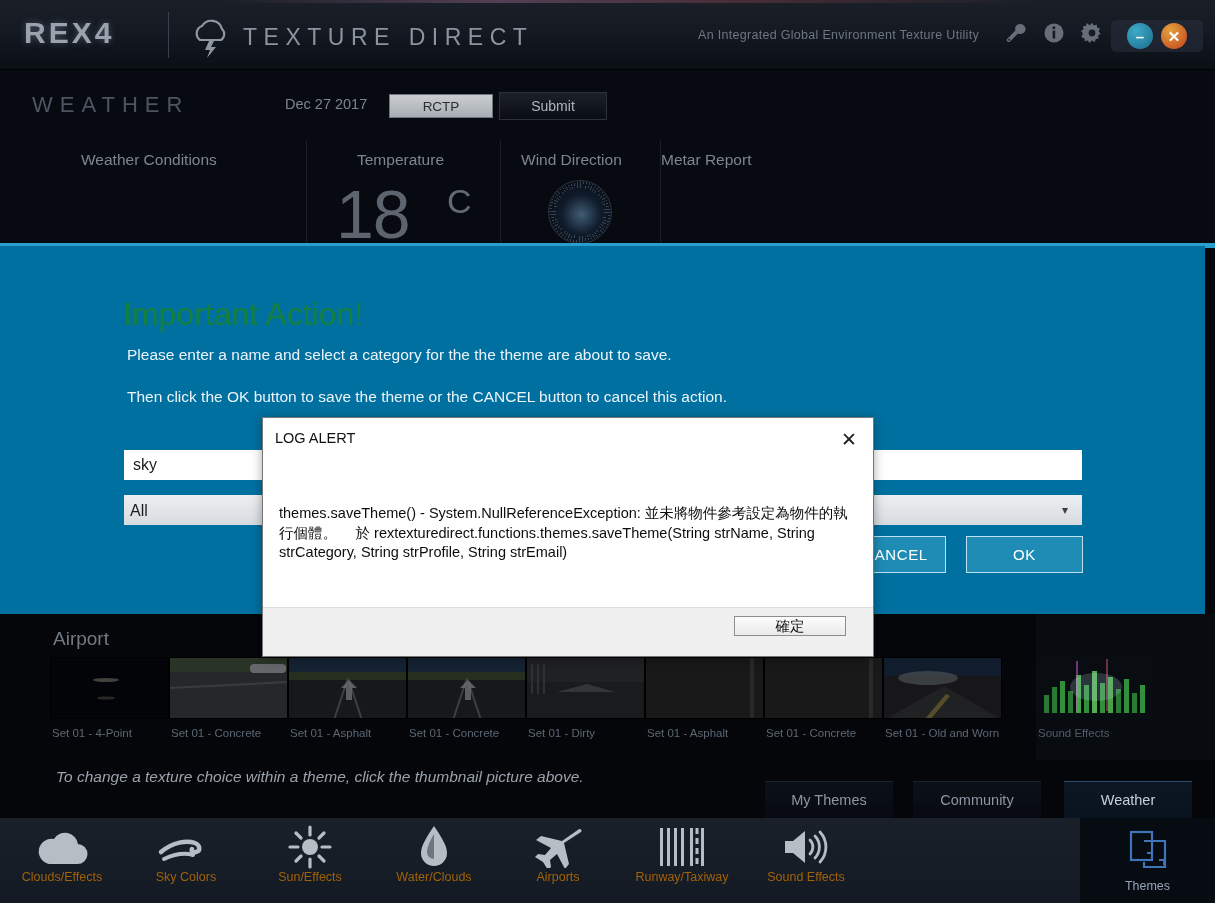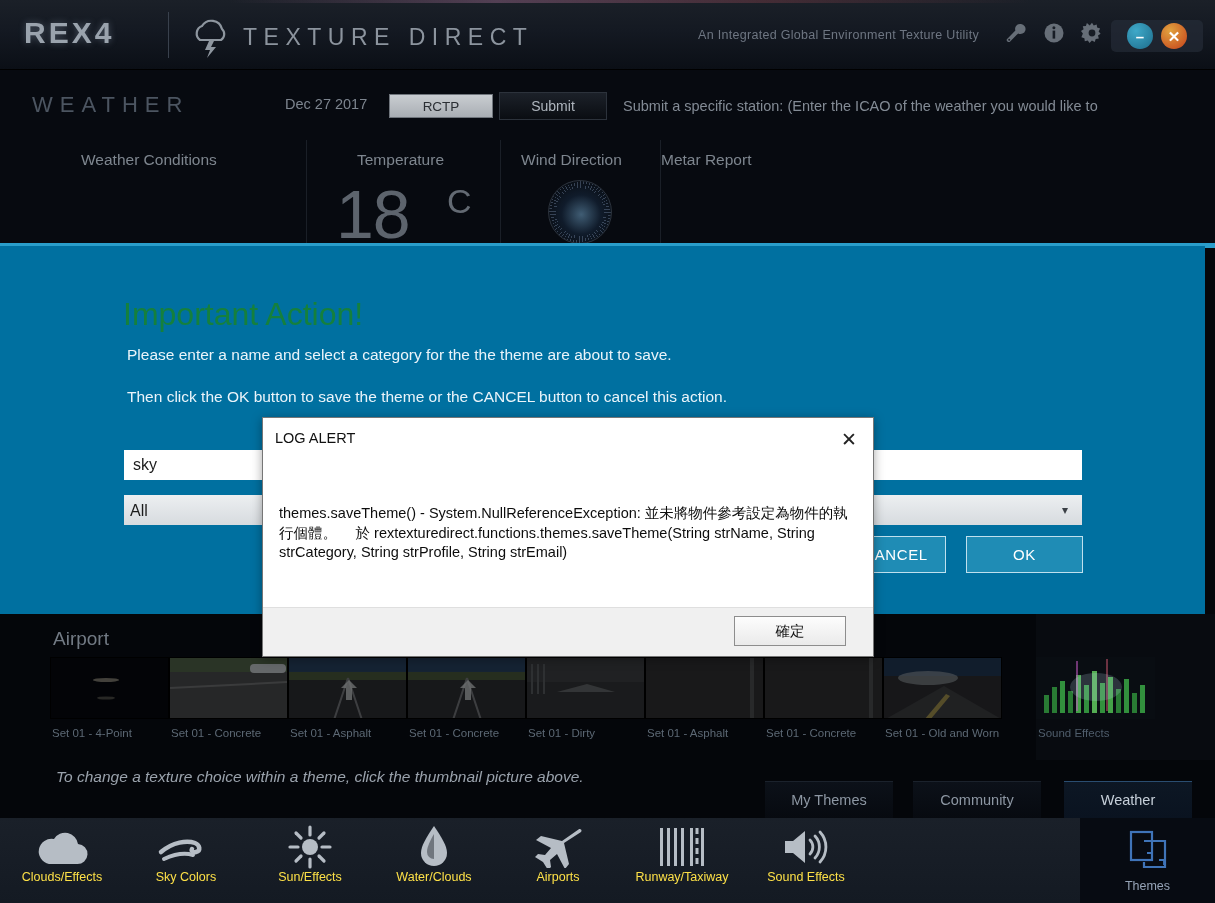--- a/index.html
+++ b/index.html
@@ -138,39 +138,39 @@
     border-top:1px solid #1b222c;
   }
   .tab.sel{background:linear-gradient(180deg,#0d1724,#0a1320);color:#c6cfd9;border-top:1px solid #2a4d70;}
 
   
   .bottomnav{position:absolute;left:0;top:818px;width:1080px;height:85px;
     background:linear-gradient(180deg,#1a2029,#141a23);}
   .navitem{position:absolute;top:824px;width:124px;height:76px;
     display:flex;flex-direction:column;align-items:center;justify-content:flex-start;}
   .navitem .glyph{height:45px;display:flex;align-items:center;justify-content:center;}
-  .navitem .nlabel{font-size:12.5px;color:#fde047;margin-top:1px;}
+  .navitem .nlabel{font-size:12.5px;color:#a16207;margin-top:1px;}
   .themesbtn{position:absolute;left:1080px;top:818px;width:135px;height:85px;background:#070b12;
     display:flex;flex-direction:column;align-items:center;justify-content:center;}
   .themesbtn .nlabel{font-size:12.5px;color:#95a3b6;margin-top:4px;}
 
   
   .dlg{
     position:absolute;left:262px;top:417px;width:612px;height:240px;
     background:#fff;border:1px solid #767676;
     box-shadow:0 2px 10px rgba(0,0,0,.35);
     font-family:"Liberation Sans",sans-serif;
   }
   .dlg-title{position:absolute;left:12px;top:12px;font-size:14.5px;color:#111;}
   .dlg-close{position:absolute;right:8px;top:6px;width:32px;height:30px;
     display:flex;align-items:center;justify-content:center;font-size:19px;color:#222;}
   .dlg-body{position:absolute;left:0;top:46px;width:610px;height:145px;background:#fff;}
   .dlg-msg{position:absolute;left:16px;top:40px;width:572px;font-size:14.5px;color:#0d0d0d;line-height:19.5px;}
   .dlg-foot{position:absolute;left:0;bottom:0;width:610px;height:49px;background:#f0f0f0;border-top:1px solid #dfdfdf;}
-  .dlg-ok{position:absolute;right:27px;top:8px;width:112px;height:30px;
+  .dlg-ok{position:absolute;right:27px;top:8px;width:112px;height:20px;
     background:linear-gradient(180deg,#fdfdfd,#eaeaea);border:1px solid #8d8d8d;
     display:flex;align-items:center;justify-content:center;font-size:14.5px;color:#111;}
 </style>
 </head>
 <body>
 
 <div id="app">
 
   <div class="topbar">
     <div class="topbar-strip"></div>
@@ -211,21 +211,20 @@
       <div class="wbtn min">–</div>
       <div class="wbtn close">✕</div>
     </div>
   </div>
 
   <div class="weatherbar"></div>
   <div class="weather-title">WEATHER</div>
   <div class="wdate">Dec 27 2017</div>
   <div class="icao-field" title="ICAO">RCTP</div>
   <div class="submit-btn">Submit</div>
-  <div class="hinttext">Submit a specific station: (Enter the ICAO of the weather you would like to</div>
 
   <div class="wpanels">
     
     
   </div>
   <div class="wp-sep" style="left:306px"></div>
   <div class="wp-sep" style="left:500px"></div>
   <div class="wp-sep" style="left:660px"></div>
   <div class="wp-label" style="left:81px;top:151px">Weather Conditions</div>
   <div class="wp-label" style="left:357px;top:151px">Temperature</div>

